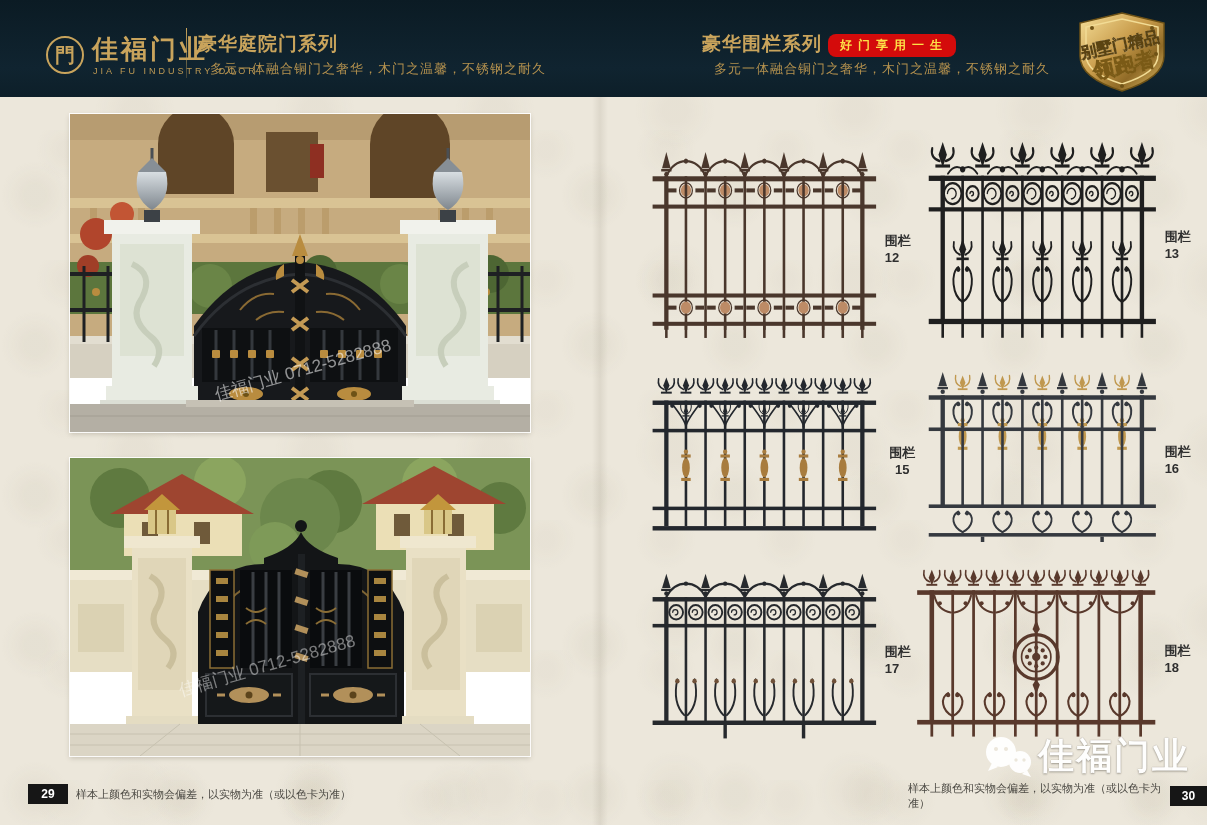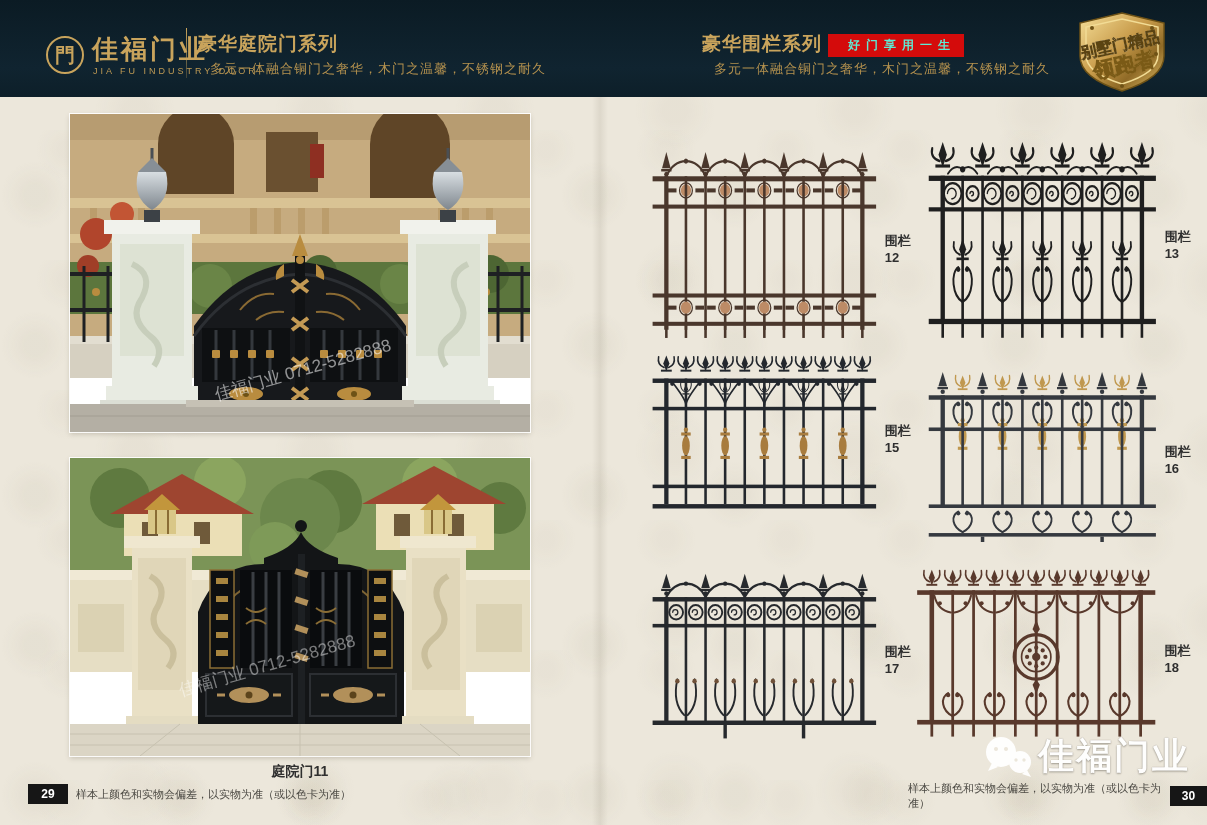--- a/index.html
+++ b/index.html
@@ -17,22 +17,22 @@
   .logo-circle{position:absolute;left:46px;top:36px;width:34px;height:34px;border:2px solid #c9a45c;
     border-radius:50%;display:flex;align-items:center;justify-content:center;color:#c9a45c;font-size:20px;font-weight:bold;}
   .brand-cn{position:absolute;left:92px;top:32px;font-size:26px;font-weight:bold;color:#c9a45c;letter-spacing:3px;}
   .brand-en{position:absolute;left:93px;top:66px;font-size:9px;color:#bf9a54;letter-spacing:3px;}
   .hdr-divider{position:absolute;left:186px;top:28px;width:1px;height:50px;
     background:linear-gradient(180deg,#c9a45c,rgba(201,164,92,0.25));}
   .series-title{position:absolute;font-size:19px;font-weight:bold;color:#c9a45c;letter-spacing:1px;}
   .series-sub{position:absolute;font-size:13px;color:#b4914e;letter-spacing:1px;margin-left:12px;}
   .st-left{left:198px;top:31px;}  .ss-left{left:198px;top:60px;}
   .st-right{left:702px;top:31px;} .ss-right{left:702px;top:60px;}
-  .red-badge{position:absolute;left:828px;top:34px;background:#d40b0b;color:#5eead4;
-    font-size:12px;letter-spacing:6px;padding:3px 8px 3px 20px;font-weight:bold;}
+  .red-badge{position:absolute;left:828px;top:34px;background:#d40b0b;color:#fde047;
+    font-size:12px;letter-spacing:6px;padding:3px 8px 3px 12px;font-weight:bold;border-radius:8px;}
   .emblem{position:absolute;left:1066px;top:10px;}
   
   .fold{position:absolute;left:592px;top:97px;width:16px;height:728px;
     background:linear-gradient(90deg,rgba(0,0,0,0) 0%,rgba(90,80,60,0.10) 50%,rgba(0,0,0,0) 100%);}
   
   .photo{position:absolute;background:#fff;box-shadow:0 0 0 1px rgba(255,255,255,0.9),0 2px 5px rgba(80,70,50,0.25);}
   .photo svg{display:block;}
   .photo1{left:70px;top:114px;width:460px;height:318px;}
   .photo2{left:70px;top:458px;width:460px;height:298px;}
   .photo-caption{position:absolute;width:460px;text-align:center;font-size:14px;font-weight:bold;color:#2f2f2f;}
@@ -360,21 +360,20 @@
         <rect x="0" y="266" width="460" height="32" fill="#dbd5c5"></rect>
         <line x1="0" y1="276" x2="460" y2="276" stroke="#c7c1b0" stroke-width="1"></line>
         <line x1="0" y1="287" x2="460" y2="287" stroke="#c7c1b0" stroke-width="1"></line>
         <line x1="110" y1="266" x2="70" y2="298" stroke="#c7c1b0" stroke-width="1"></line>
         <line x1="230" y1="266" x2="230" y2="298" stroke="#c7c1b0" stroke-width="1"></line>
         <line x1="350" y1="266" x2="390" y2="298" stroke="#c7c1b0" stroke-width="1"></line>
       </g>
       <text transform="rotate(-16 200 200)" x="104" y="212" font-size="17" fill="rgba(255,255,255,0.45)">佳福门业 0712-5282888</text>
     </svg>
   </div>
-  <div class="photo-caption cap2">庭院门11</div>
 
   <div class="fence-cell" style="left:644px;top:150px;width:276px;">
     <svg height="192" viewBox="0 0 280 190" preserveAspectRatio="none">
         <path d="M26 2 L21 18 L31 18 Z" fill="#4a372c"></path>
         <line x1="20" y1="20" x2="32" y2="20" stroke="#4a372c" stroke-width="2.5"></line>
         <circle cx="26" cy="24" r="2.5" fill="#4a372c"></circle>
         <path d="M71.6 2 L66.6 18 L76.6 18 Z" fill="#4a372c"></path>
         <line x1="65.6" y1="20" x2="77.6" y2="20" stroke="#4a372c" stroke-width="2.5"></line>
         <circle cx="71.6" cy="24" r="2.5" fill="#4a372c"></circle>
         <path d="M117.2 2 L112.2 18 L122.2 18 Z" fill="#4a372c"></path>
@@ -595,21 +594,21 @@
         <line x1="117.2" y1="172" x2="117.2" y2="186" stroke="#1f1f1f" stroke-width="3"></line>
         <line x1="140" y1="172" x2="140" y2="186" stroke="#1f1f1f" stroke-width="3"></line>
         <line x1="162.8" y1="172" x2="162.8" y2="186" stroke="#1f1f1f" stroke-width="3"></line>
         <line x1="185.6" y1="172" x2="185.6" y2="186" stroke="#1f1f1f" stroke-width="3"></line>
         <line x1="208.4" y1="172" x2="208.4" y2="186" stroke="#1f1f1f" stroke-width="3"></line>
         <line x1="231.20000000000002" y1="172" x2="231.20000000000002" y2="186" stroke="#1f1f1f" stroke-width="3"></line>
         <line x1="254" y1="172" x2="254" y2="186" stroke="#1f1f1f" stroke-width="3"></line>
       </svg>
     <div class="fence-caption">围栏13</div>
   </div>
-  <div class="fence-cell" style="left:644px;top:352px;width:276px;">
+  <div class="fence-cell" style="left:644px;top:374px;width:276px;text-align:center;">
     <svg height="168" viewBox="0 0 280 190" preserveAspectRatio="none">
         <path d="M26 4 L22.4 13 L26 22 L29.6 13 Z" fill="#23272d"></path>
         <path d="M23.3 17.5 q-8.1 -3 -6.3 -12" fill="none" stroke="#23272d" stroke-width="1.8" stroke-linecap="round"></path>
         <path d="M28.7 17.5 q8.1 -3 6.3 -12" fill="none" stroke="#23272d" stroke-width="1.8" stroke-linecap="round"></path>
         <line x1="19.7" y1="21.1" x2="32.3" y2="21.1" stroke="#23272d" stroke-width="2.25"></line>
         <path d="M48.8 4 L45.199999999999996 13 L48.8 22 L52.4 13 Z" fill="#23272d"></path>
         <path d="M46.099999999999994 17.5 q-8.1 -3 -6.3 -12" fill="none" stroke="#23272d" stroke-width="1.8" stroke-linecap="round"></path>
         <path d="M51.5 17.5 q8.1 -3 6.3 -12" fill="none" stroke="#23272d" stroke-width="1.8" stroke-linecap="round"></path>
         <line x1="42.5" y1="21.1" x2="55.099999999999994" y2="21.1" stroke="#23272d" stroke-width="2.25"></line>
         <path d="M71.6 4 L68 13 L71.6 22 L75.19999999999999 13 Z" fill="#23272d"></path>

